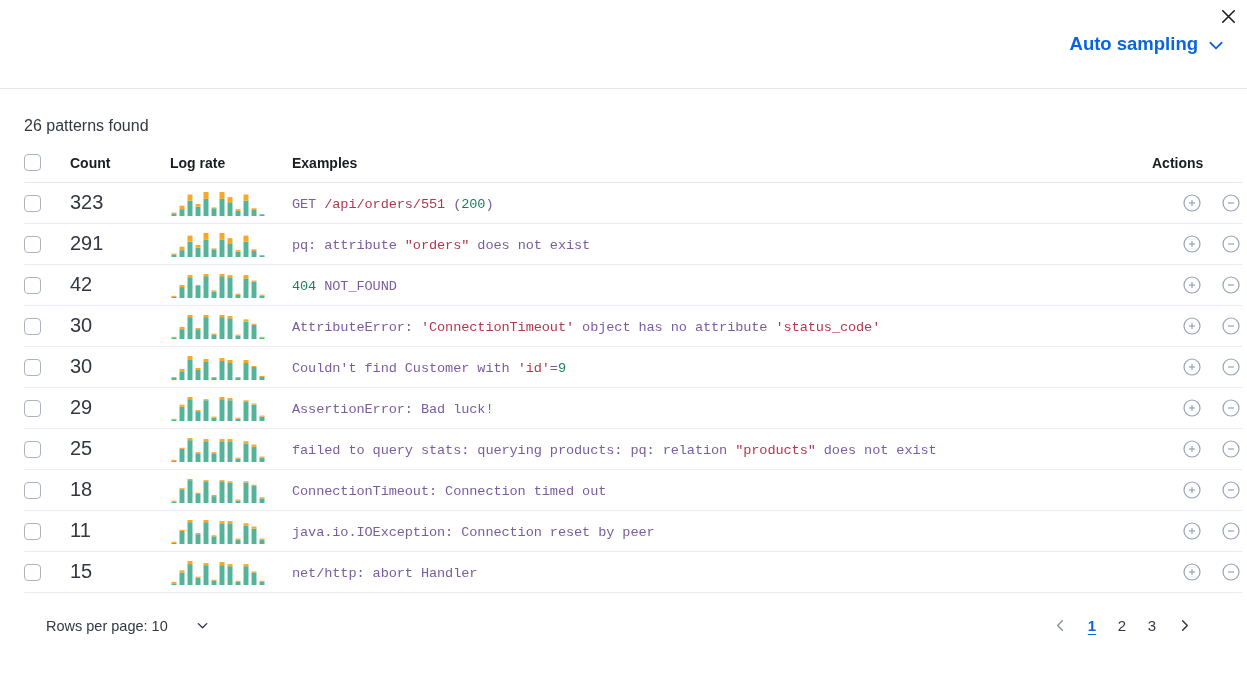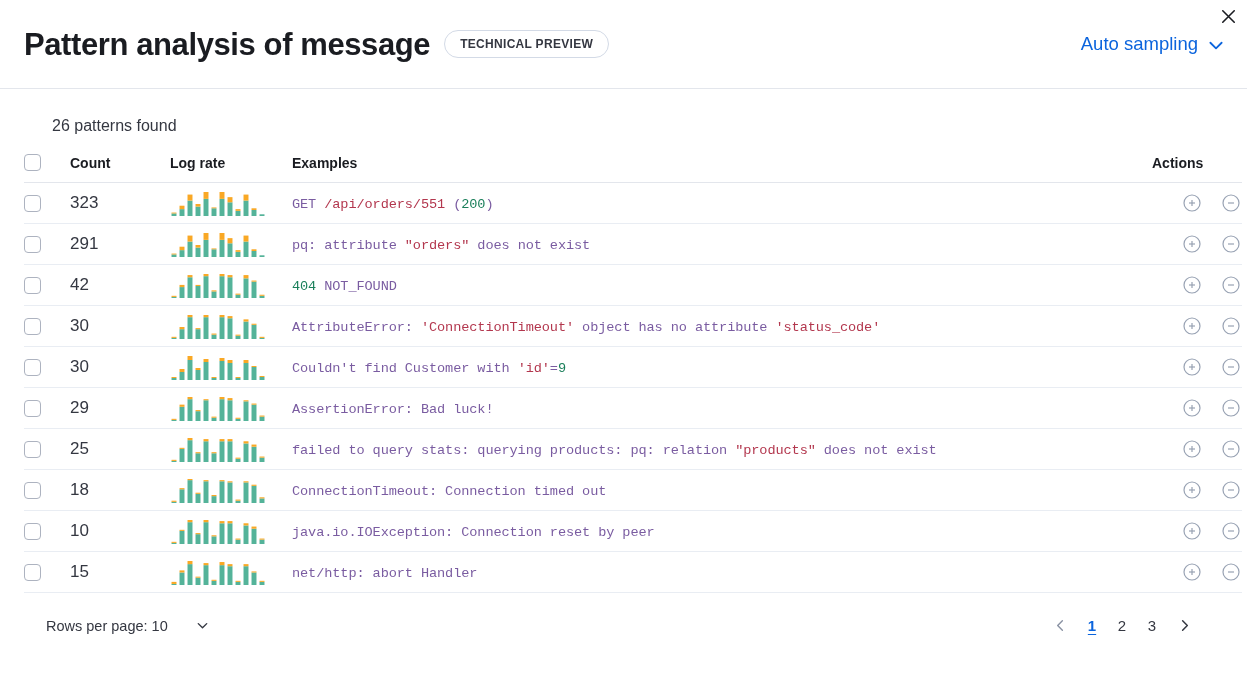--- a/index.html
+++ b/index.html
@@ -49,20 +49,21 @@
     letter-spacing: 0.3px;
     color: #343741;
     background: #ffffff;
     white-space: nowrap;
     line-height: 1.2;
   }
   .header-right {
     margin-left: auto;
     display: flex;
     align-items: flex-start;
+    font-weight: bold;
   }
   .auto-sampling {
     display: flex;
     align-items: center;
     gap: 9px;
     color: #0b64dd;
     font-size: 18.5px;
     cursor: pointer;
     user-select: none;
   }
@@ -85,21 +86,20 @@
   }
 
   
   .content {
     padding: 0 24px;
   }
   .patterns-found {
     font-size: 16px;
     color: #343741;
     padding: 28px 0 18px 0;
-    margin-left: 28px;
   }
 
   table.patterns {
     width: 1199px;
     border-collapse: collapse;
     table-layout: fixed;
   }
   table.patterns th {
     text-align: left;
     font-size: 14px;
@@ -131,21 +131,21 @@
     height: 17px;
     border: 1px solid #adb3c0;
     border-radius: 4px;
     background: #fff;
     display: inline-block;
     cursor: pointer;
     vertical-align: middle;
   }
 
   .count-val {
-    font-size: 17px;
+    font-size: 20px;
     color: #343741;
     font-family: "Liberation Sans", sans-serif;
   }
 
   
   .spark {
     display: block;
   }
 
   .example-text {
@@ -220,24 +220,20 @@
     color: #0b64dd;
     font-weight: 700;
     text-decoration: underline;
     text-underline-offset: 3px;
   }
 </style>
 </head>
 <body>
 
 <div class="header">
-  <div class="header-left">
-    <h1 class="page-title">Pattern analysis of message</h1>
-    <span class="badge">TECHNICAL PREVIEW</span>
-  </div>
   <div class="header-right">
     <div class="auto-sampling">
       <span>Auto sampling</span>
       <span class="chev">
         <svg width="18" height="18" viewBox="0 0 16 16" fill="none" aria-hidden="true">
           <path d="M3 6 L8 11 L13 6" stroke="#0b64dd" stroke-width="1.6" stroke-linecap="round" stroke-linejoin="round"></path>
         </svg>
       </span>
     </div>
   </div>
@@ -577,21 +573,21 @@
                 <circle cx="11" cy="11" r="8" stroke="#98a2b3" stroke-width="1.2"></circle>
                 <line x1="8" y1="11" x2="14" y2="11" stroke="#98a2b3" stroke-width="1.2"></line>
                 <line x1="11" y1="8" x2="11" y2="14" stroke="#98a2b3" stroke-width="1.2"></line>
               </svg></span><span class="act-icon"><svg width="22" height="22" viewBox="0 0 22 22" fill="none">
                 <circle cx="11" cy="11" r="8" stroke="#98a2b3" stroke-width="1.2"></circle>
                 <line x1="8" y1="11" x2="14" y2="11" stroke="#98a2b3" stroke-width="1.2"></line>
               </svg></span></td>
         </tr>
         <tr>
           <td><span class="cbox"></span></td>
-          <td><span class="count-val">10</span></td>
+          <td><span class="count-val">11</span></td>
           <td><span><svg class="spark" width="96" height="26" viewBox="0 0 96 26">
                 <rect x="1.52" y="24.91" width="4.96" height="1.09" fill="#54b399"></rect>
                 <rect x="1.52" y="23.82" width="4.96" height="1.09" fill="#f9a825"></rect>
                 <rect x="9.52" y="12.91" width="4.96" height="13.09" fill="#54b399"></rect>
                 <rect x="9.52" y="11.82" width="4.96" height="1.09" fill="#f9a825"></rect>
                 <rect x="17.52" y="4.18" width="4.96" height="21.82" fill="#54b399"></rect>
                 <rect x="17.52" y="2.00" width="4.96" height="2.18" fill="#f9a825"></rect>
                 <rect x="25.52" y="16.18" width="4.96" height="9.82" fill="#54b399"></rect>
                 <rect x="25.52" y="15.09" width="4.96" height="1.09" fill="#f9a825"></rect>
                 <rect x="33.52" y="4.18" width="4.96" height="21.82" fill="#54b399"></rect>

